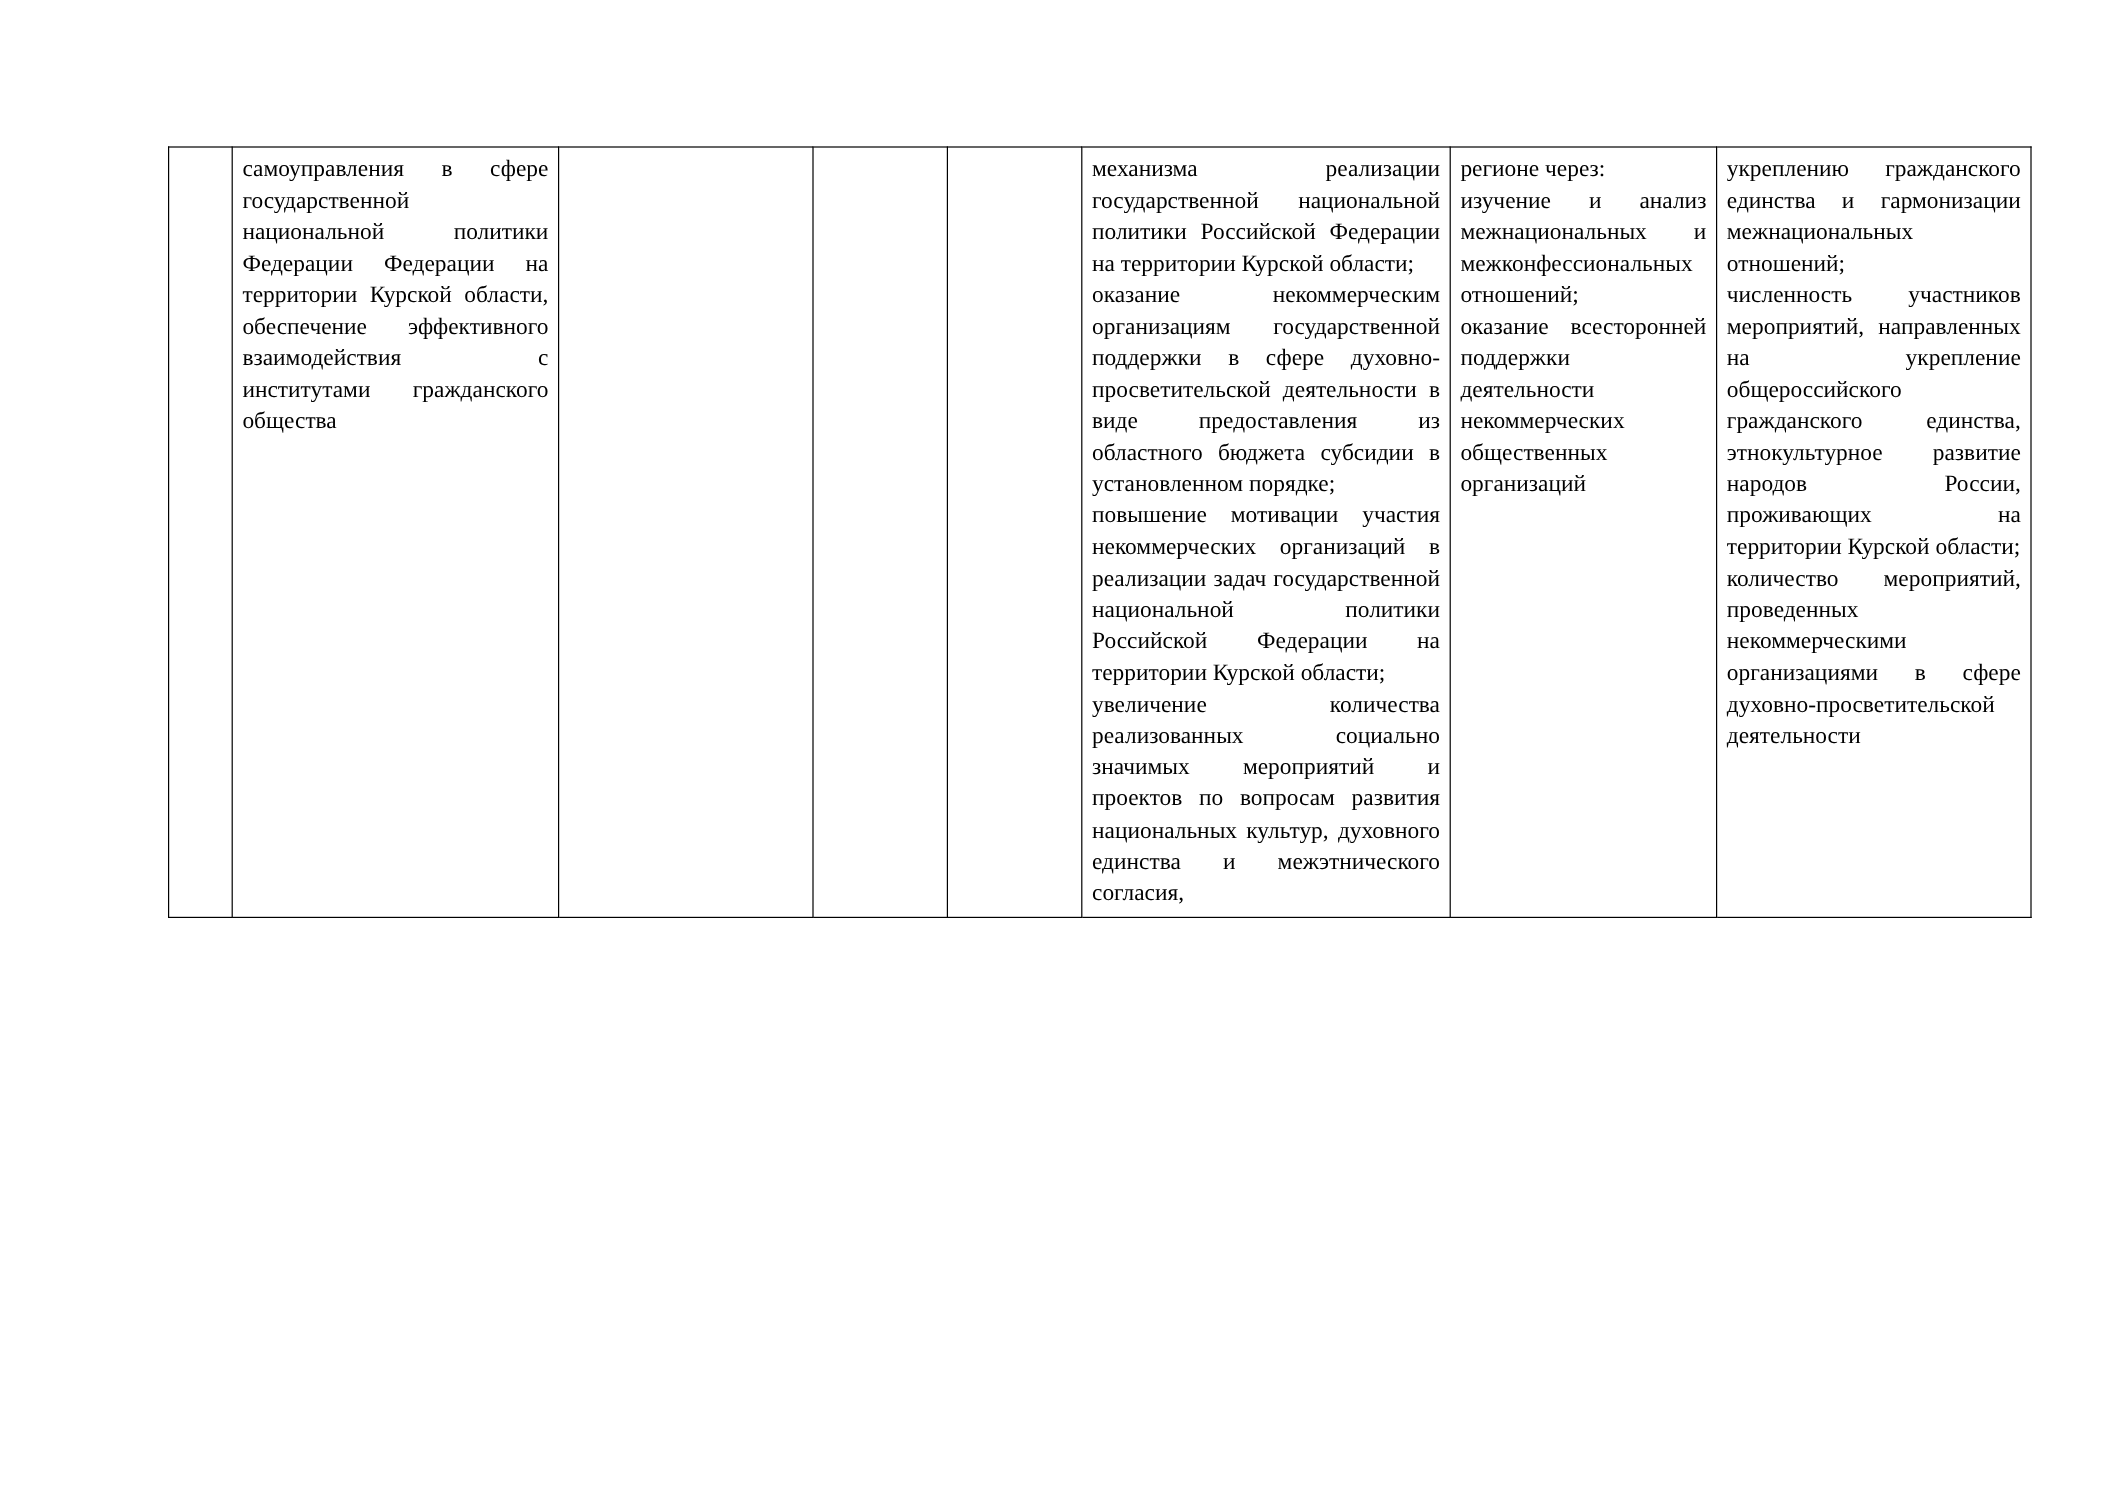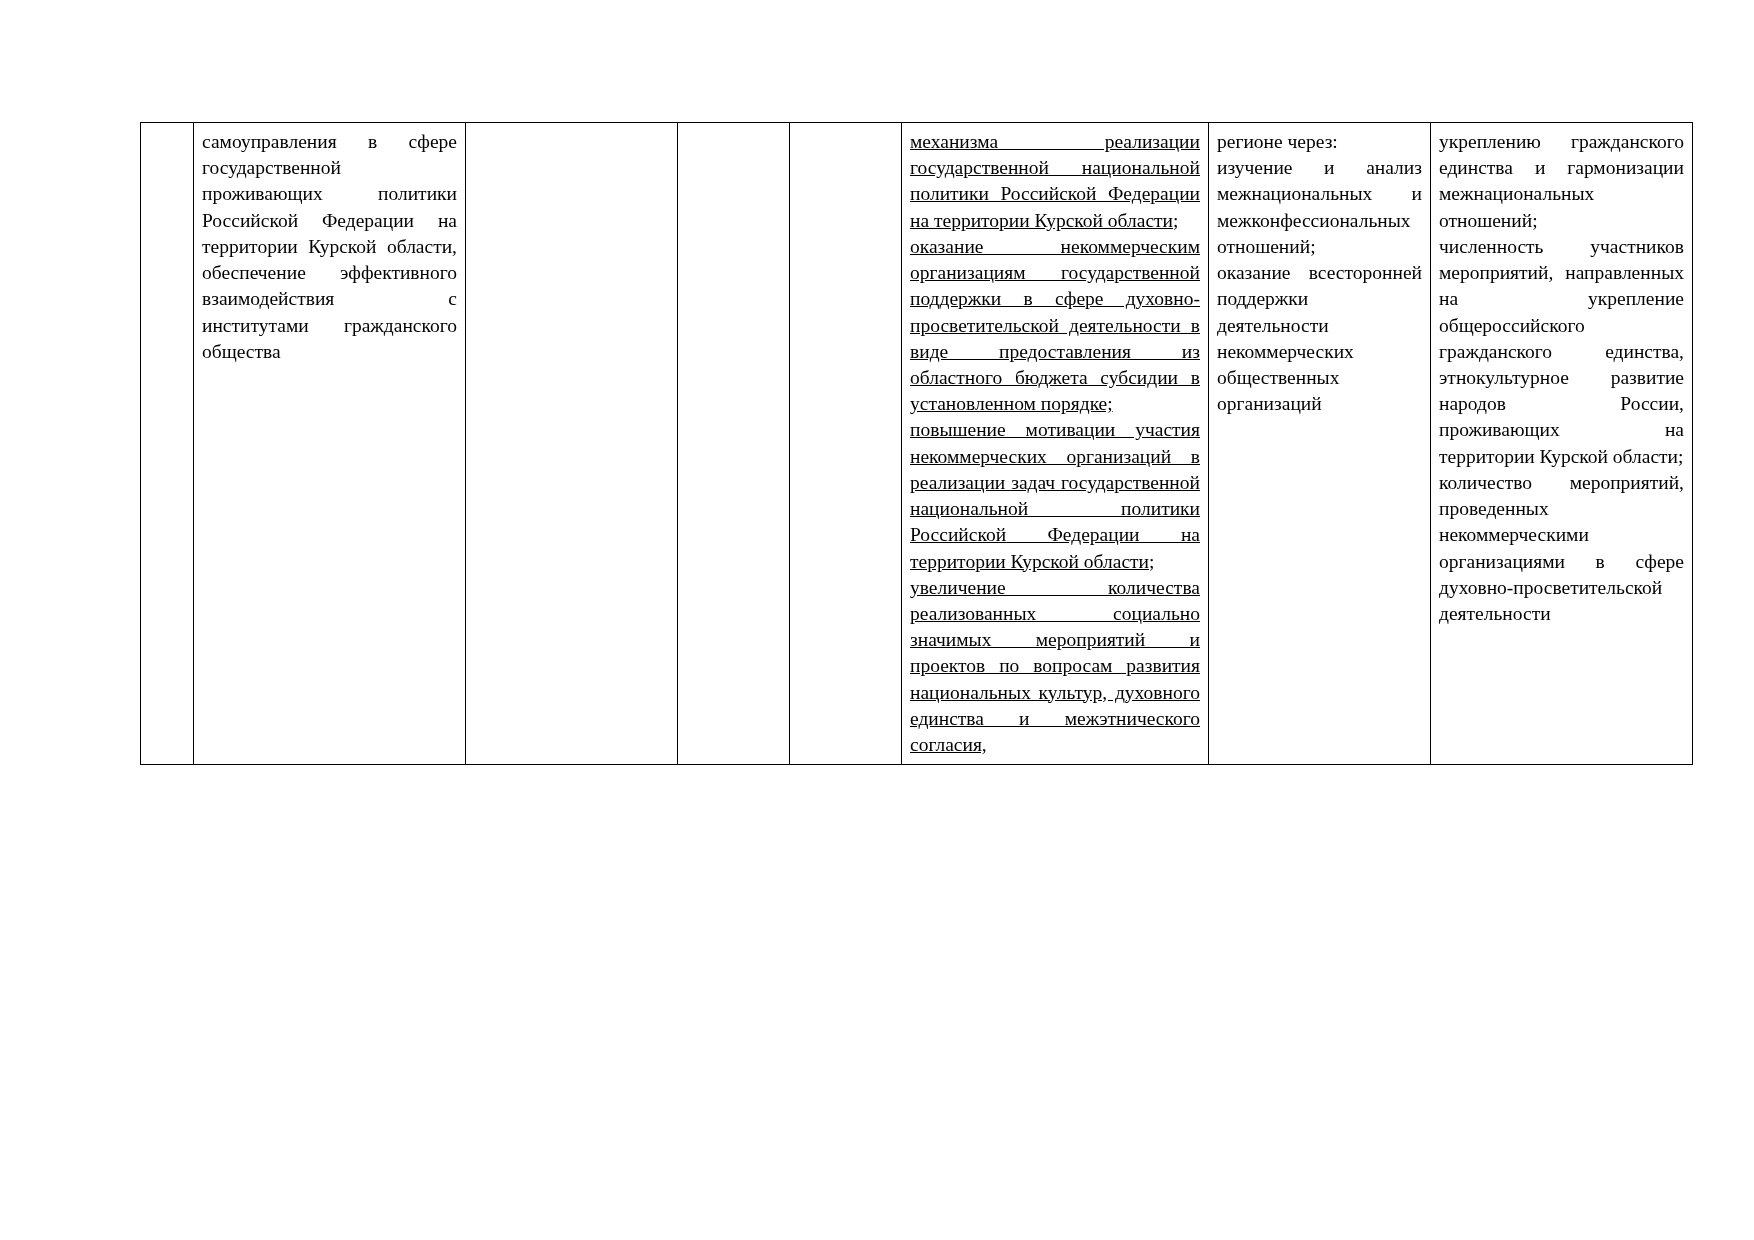--- a/index.html
+++ b/index.html
@@ -37,42 +37,42 @@
     text-align: justify;
     text-justify: inter-word;
     hyphens: none;
     word-wrap: break-word;
   }
   .c-num      { width: 36px; }
   .c-name     { width: 255px; }
   .c-exec     { width: 195px; }
   .c-start    { width: 95px; }
   .c-end      { width: 95px; }
-  .c-result   { width: 290px; text-decoration: underline; }
+  .c-result   { width: 290px; }
   .c-link     { width: 205px; }
   .c-impact   { width: 245px; font-family: Liberation Serif, serif; }
 
   .cell-text {
     display: block;
     white-space: pre-line;
   }
   .empty-cell { min-height: 10px; }
 </style>
 </head>
 <body>
 
 <div class="page">
   <table class="doc-table">
     <tbody>
       <tr>
         <td class="c-num">
           <span class="cell-text empty-cell"></span>
         </td>
         <td class="c-name">
-          <span class="cell-text">самоуправления в сфере государственной проживающих политики Российской Федерации на территории Курской области, обеспечение эффективного взаимодействия с институтами гражданского общества</span>
+          <span class="cell-text">самоуправления в сфере государственной национальной политики Федерации Федерации на территории Курской области, обеспечение эффективного взаимодействия с институтами гражданского общества</span>
         </td>
         <td class="c-exec">
           <span class="cell-text empty-cell"></span>
         </td>
         <td class="c-start">
           <span class="cell-text empty-cell"></span>
         </td>
         <td class="c-end">
           <span class="cell-text empty-cell"></span>
         </td>

